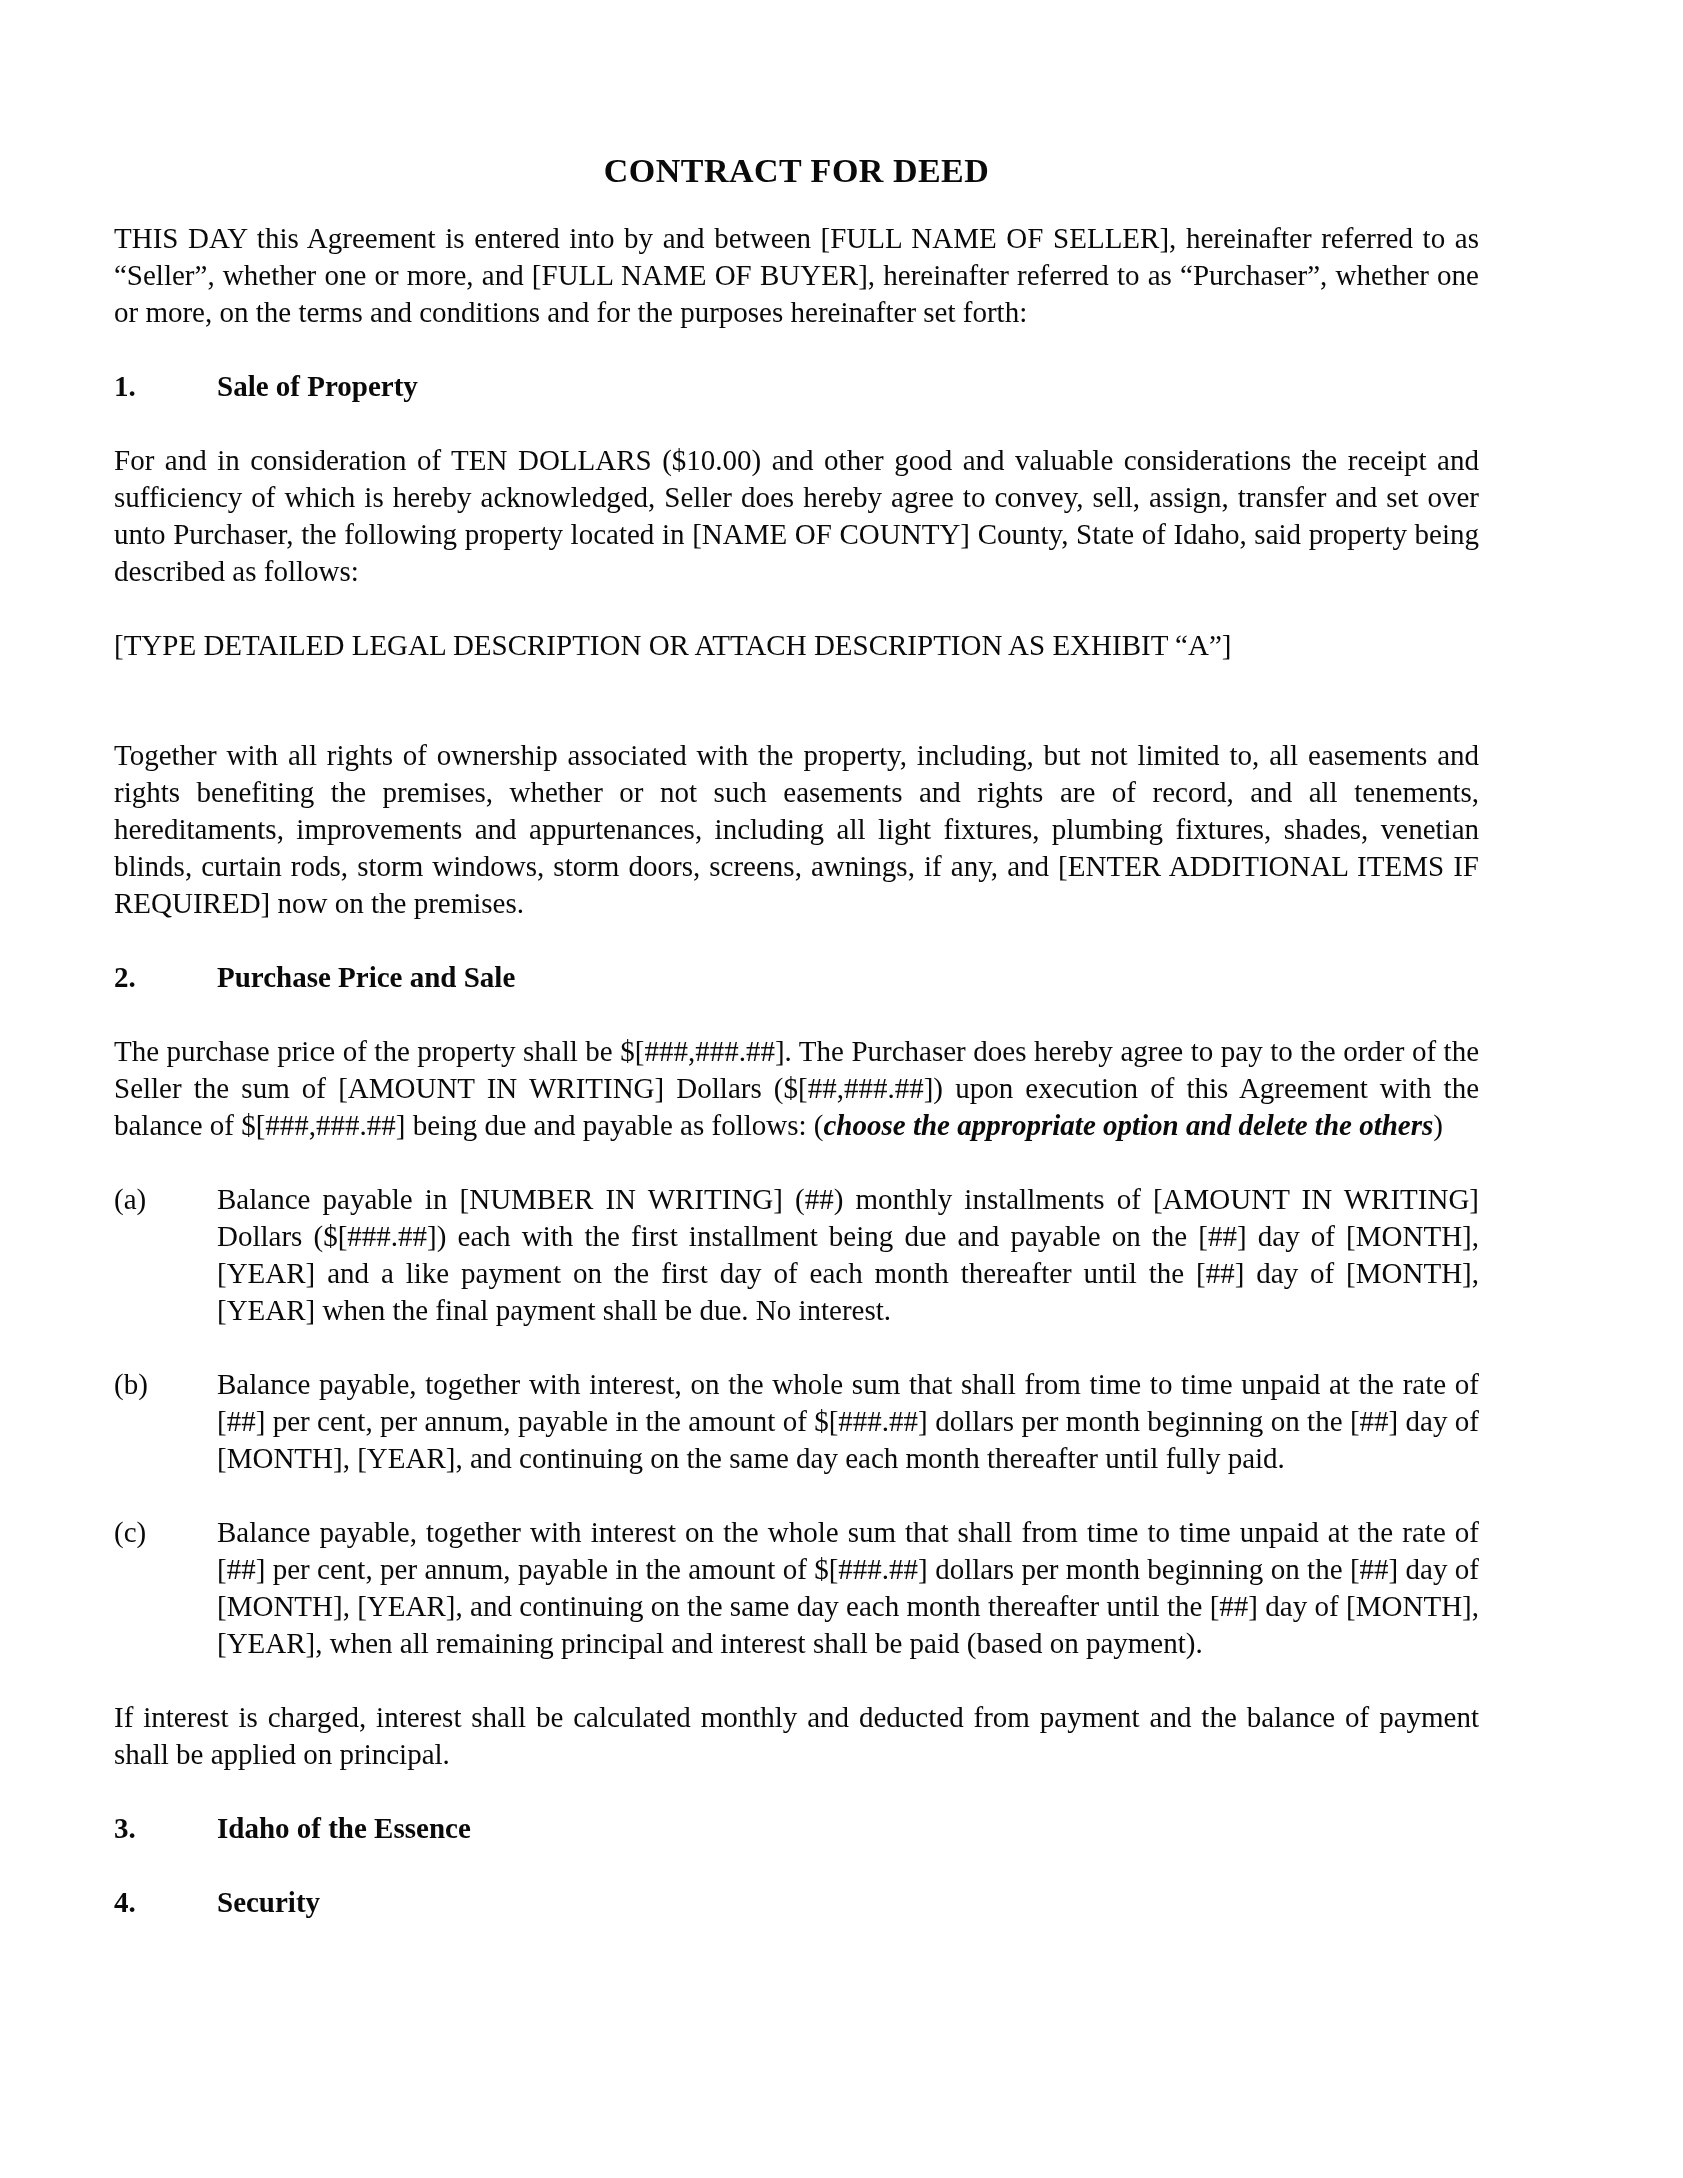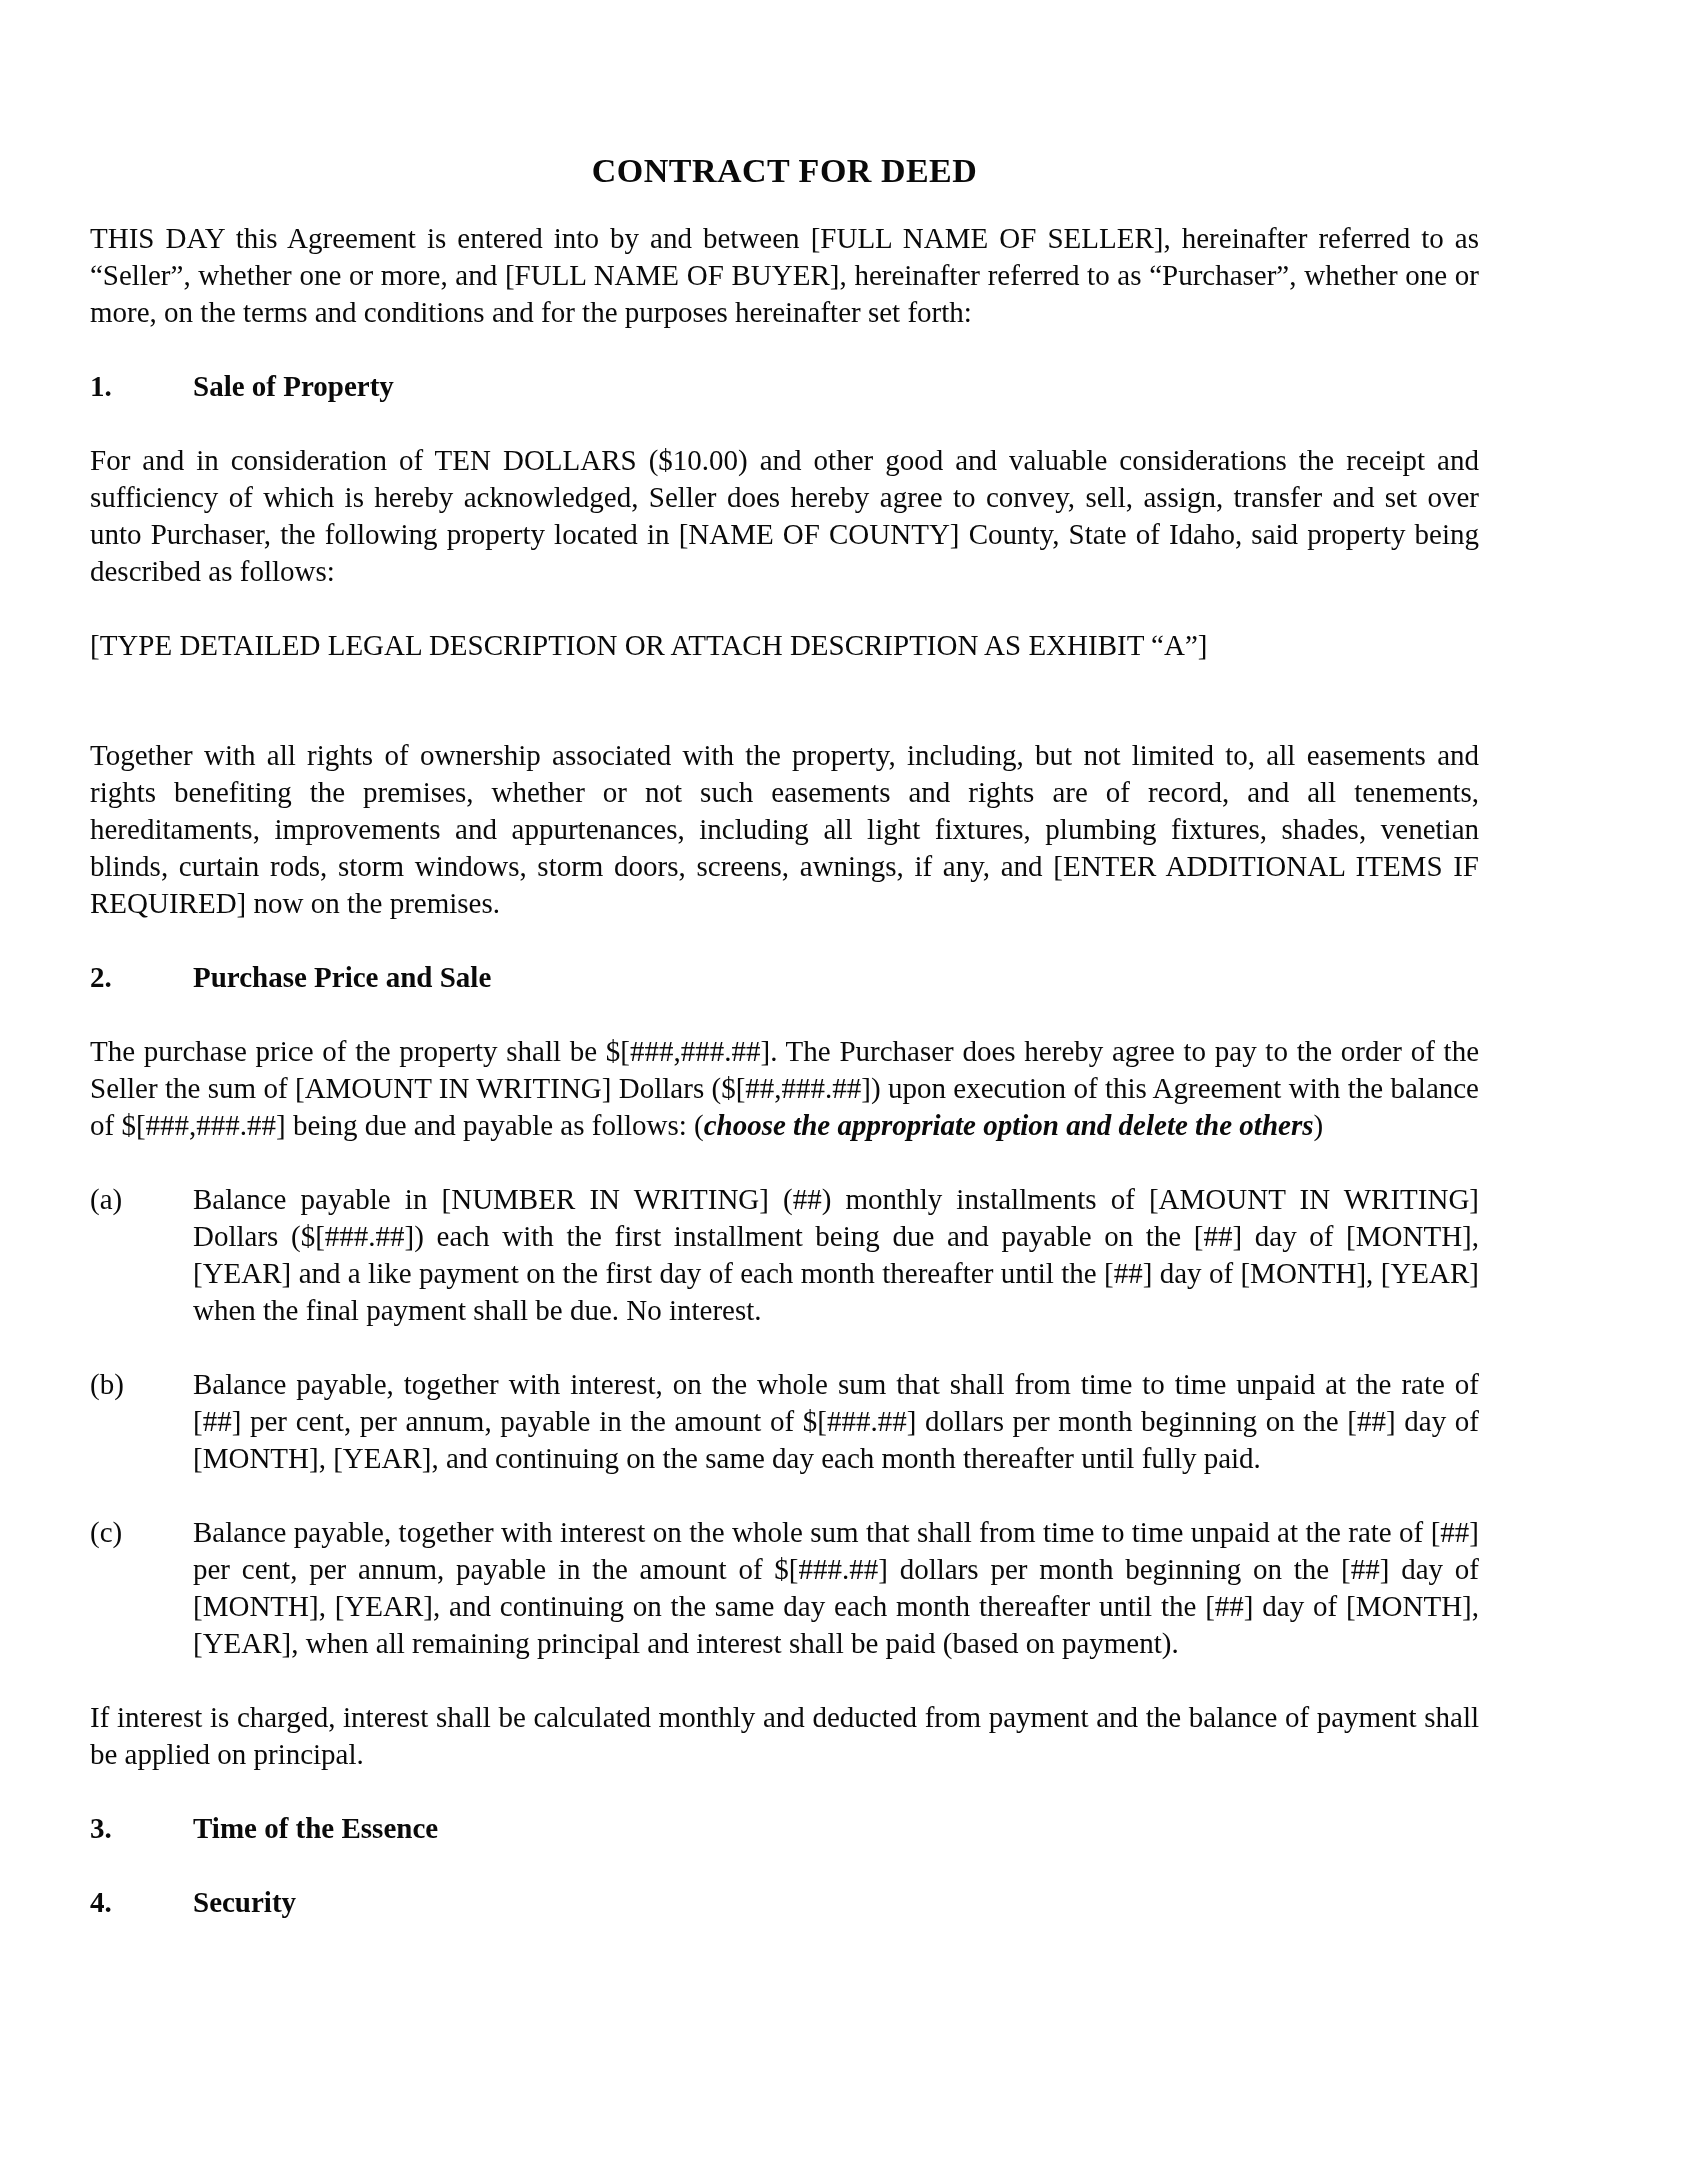--- a/index.html
+++ b/index.html
@@ -6,21 +6,21 @@
     margin: 0;
     padding: 0;
     background: #ffffff;
   }
   .page {
     position: relative;
     width: 1683px;
     height: 2178px;
     background: #ffffff;
     box-sizing: border-box;
-    padding: 150px 204px 59px 90px;
+    padding: 150px 204px 59px 114px;
     font-family: "Liberation Serif", "DejaVu Serif", serif;
     font-size: 29px;
     line-height: 37px;
     color: #0a0a0a;
     overflow: hidden;
   }
   .doc-title {
     text-align: center;
     font-weight: bold;
     font-size: 34px;
@@ -97,21 +97,21 @@
 
   <div class="option">
     <span>(c)</span>
     <span class="opt-text">Balance payable, together with interest on the whole sum that shall from time to time unpaid at the rate of [##] per cent, per annum, payable in the amount of $[###.##] dollars per month beginning on the [##] day of [MONTH], [YEAR], and continuing on the same day each month thereafter until the [##] day of [MONTH], [YEAR], when all remaining principal and interest shall be paid (based on payment).</span>
   </div>
 
   <p class="para">If interest is charged, interest shall be calculated monthly and deducted from payment and the balance of payment shall be applied on principal.</p>
 
   <div class="sec-heading">
     <span>3.</span>
-    <span>Time of the Essence</span>
+    <span>Idaho of the Essence</span>
   </div>
 
 
   <div class="sec-heading">
     <span>4.</span>
     <span>Security</span>
   </div>
 
 </div>
 

